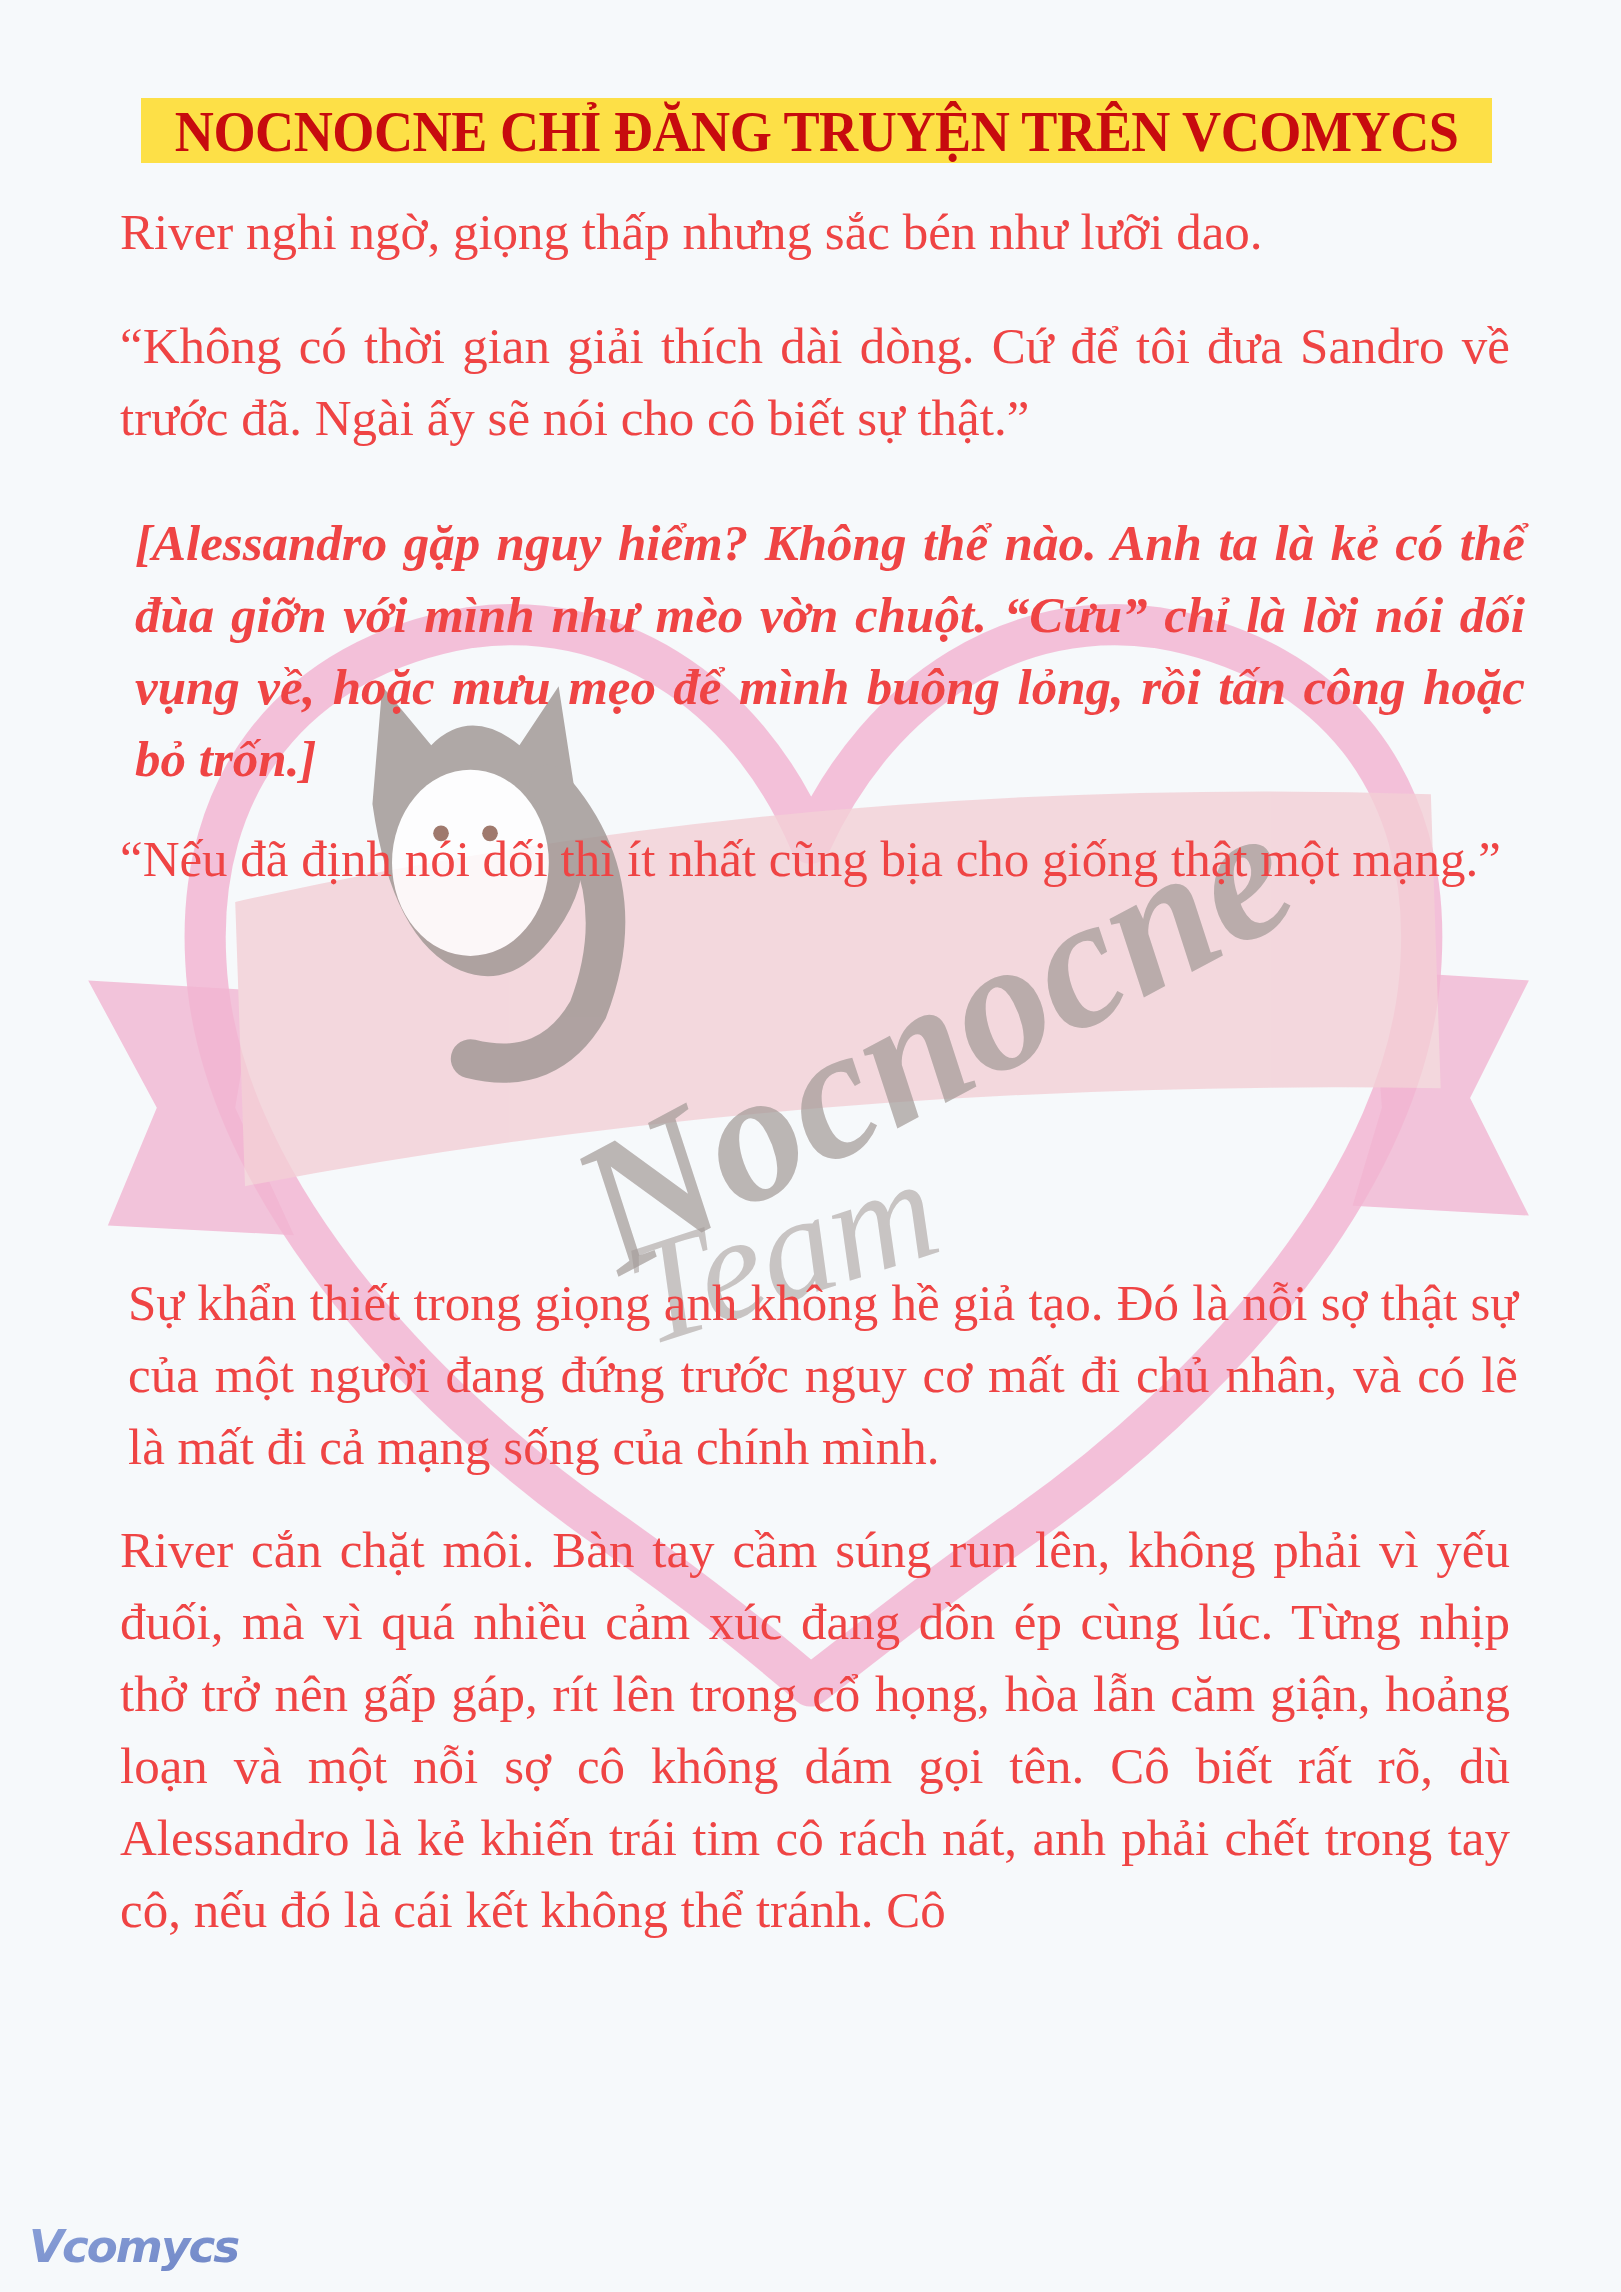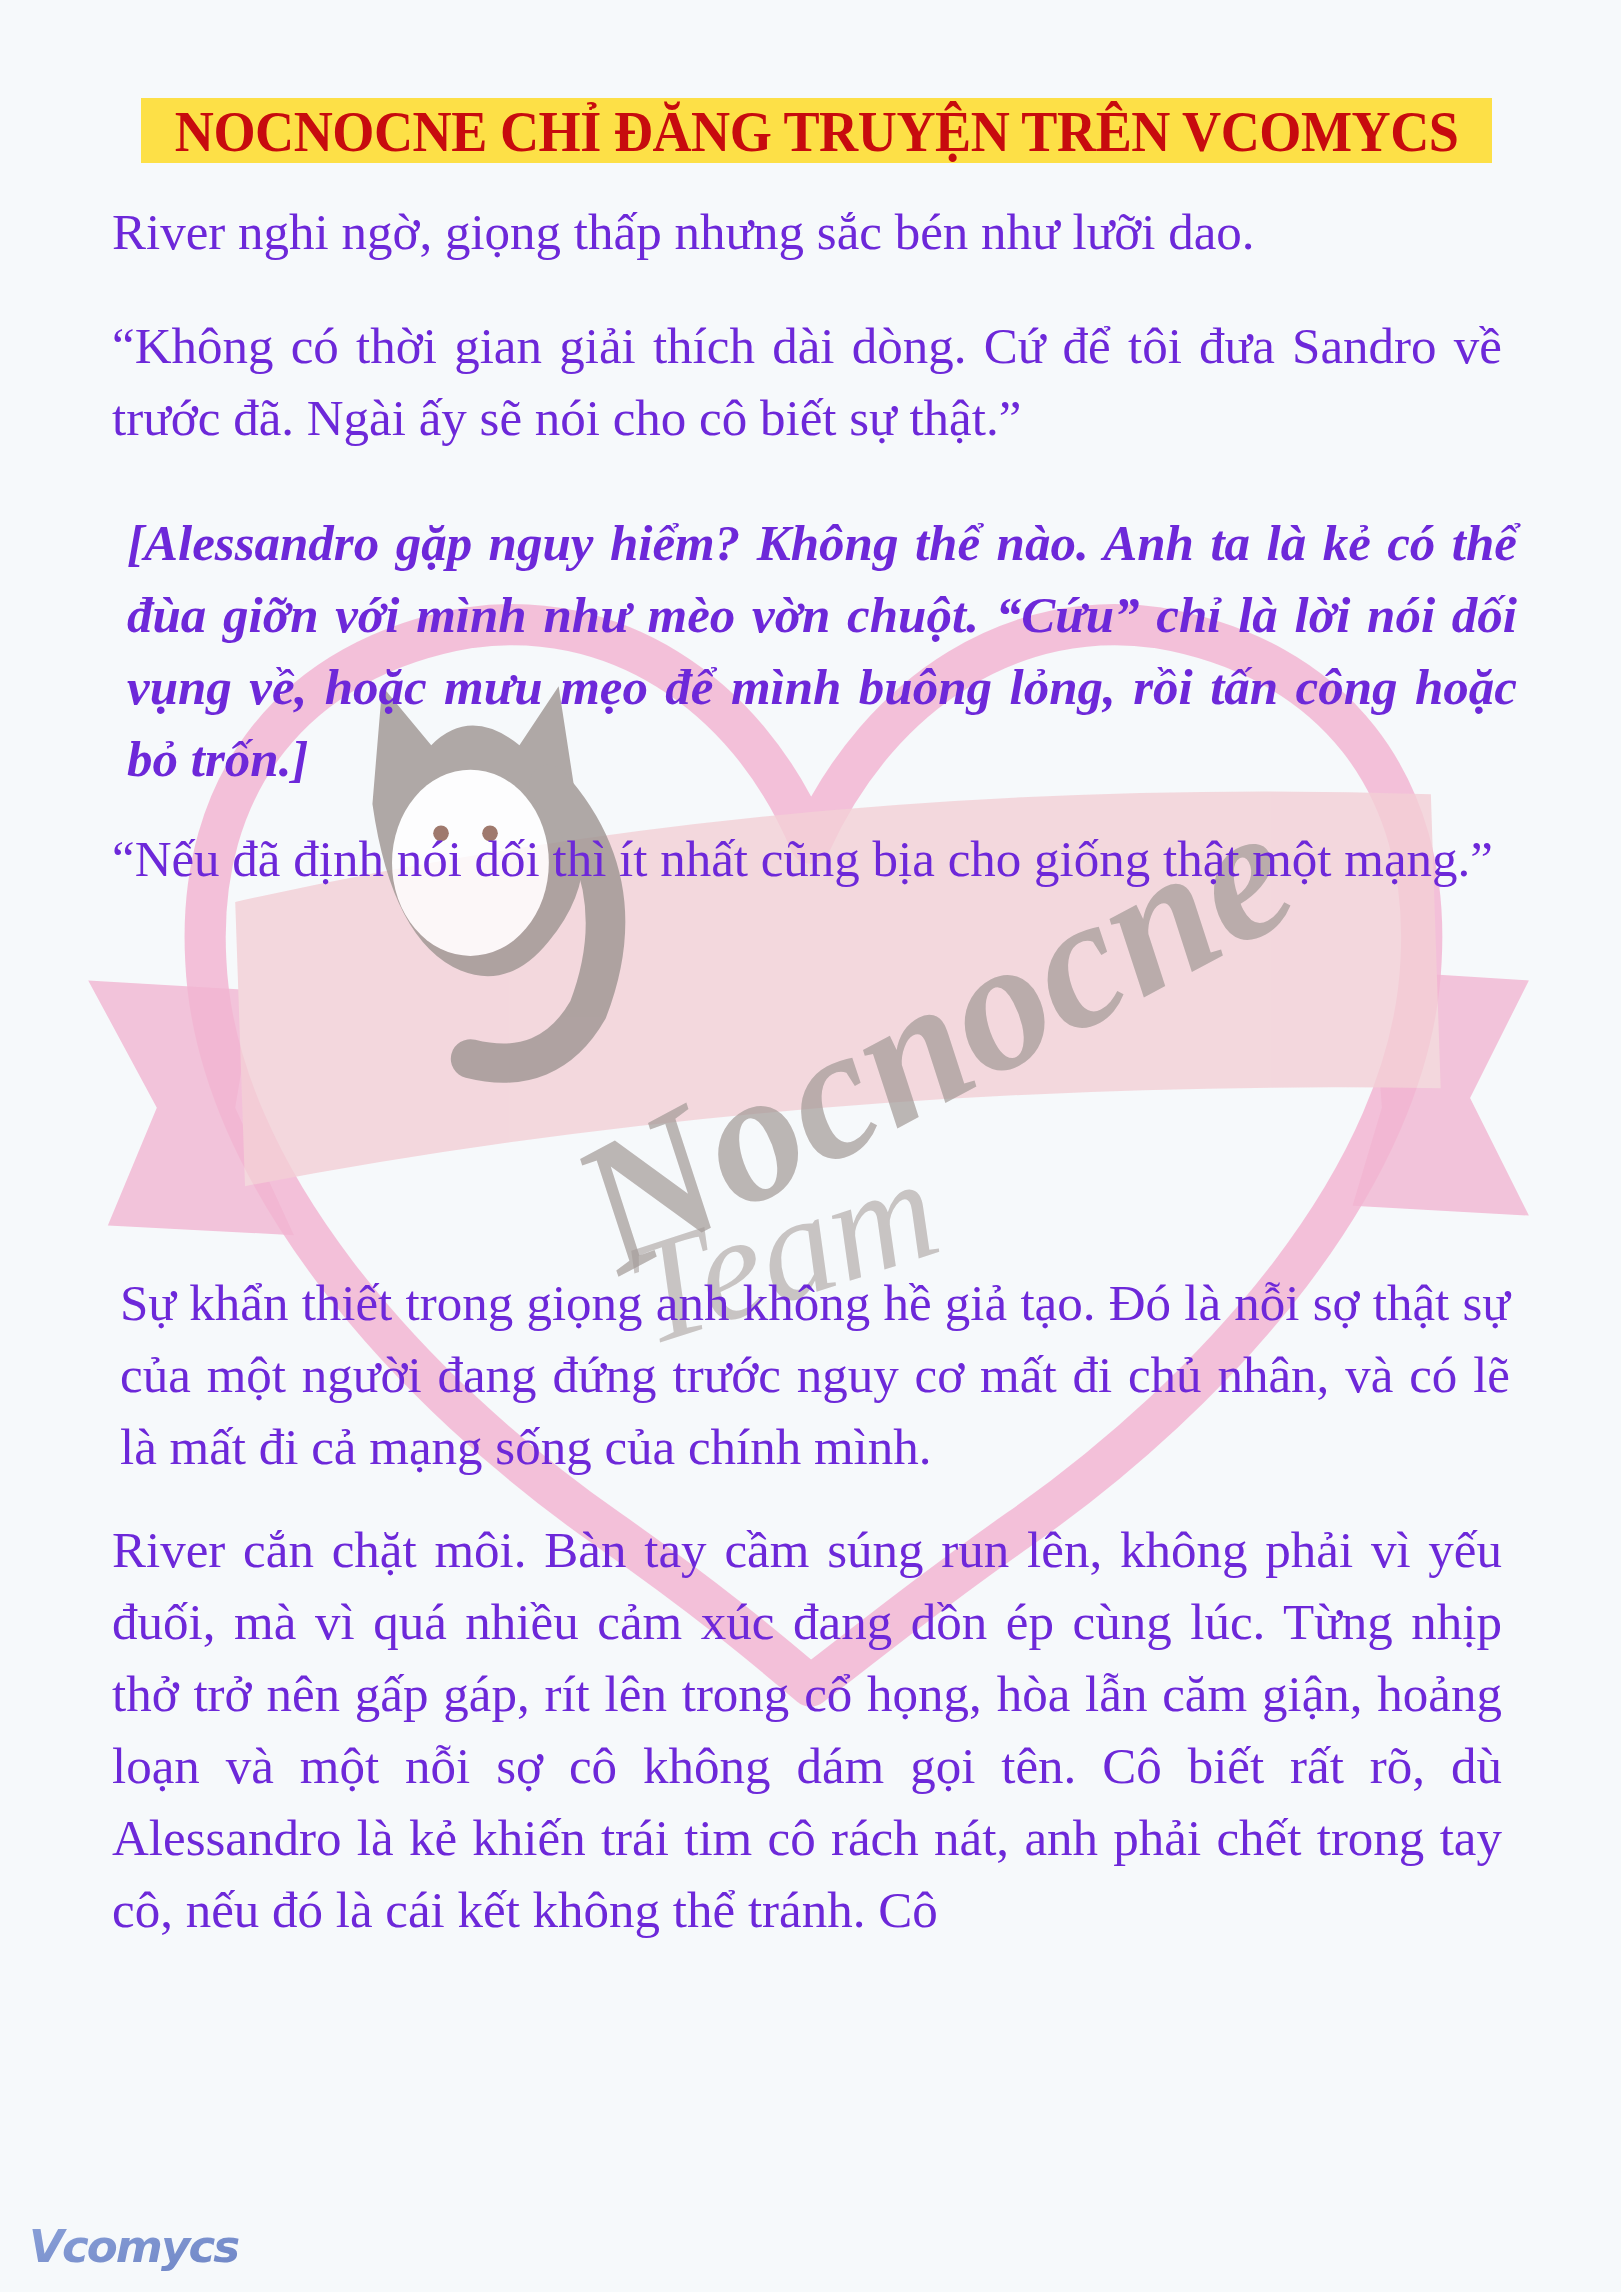--- a/index.html
+++ b/index.html
@@ -49,23 +49,23 @@
       font-family: "Liberation Serif", "DejaVu Serif", serif;
       font-weight: bold;
       font-size: 57px;
       letter-spacing: -0.5px;
       transform: scaleX(0.95);
       transform-origin: center;
       white-space: nowrap;
     }
     .text-block {
       position: absolute;
-      left: 112px;
+      left: 120px;
       width: 1390px;
-      color: #6d28d9;
+      color: #ef4444;
       font-size: 51px;
       line-height: 72px;
       text-align: justify;
       font-weight: 500;
     }
     .text-block.italic {
       font-style: italic;
       font-weight: bold;
     }
     .p1 { top: 196px; }

